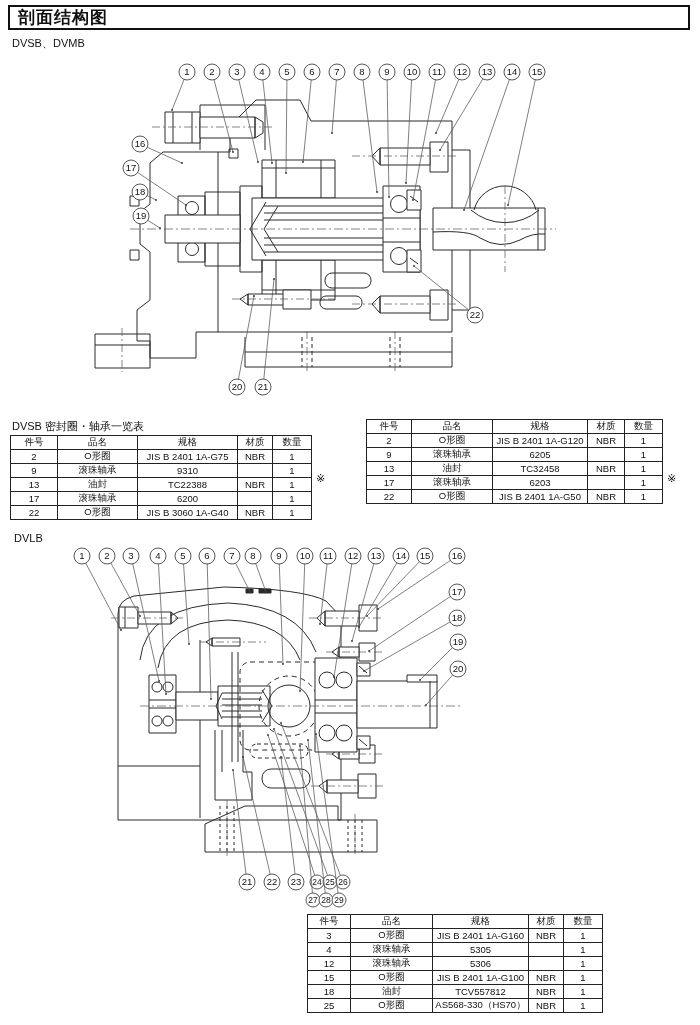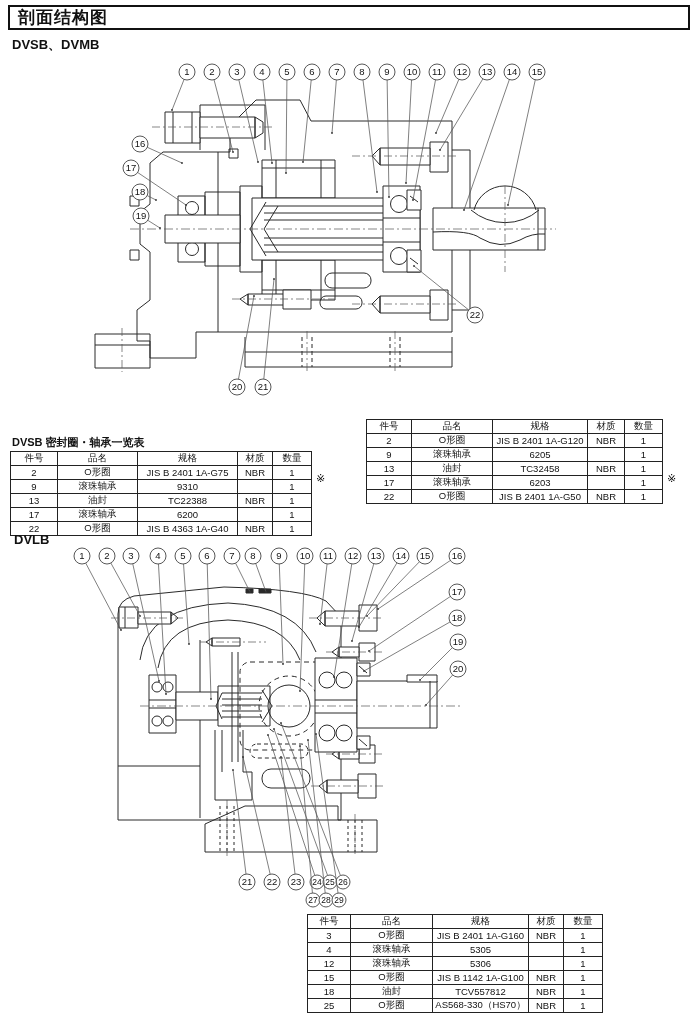--- a/index.html
+++ b/index.html
@@ -1,24 +1,24 @@
 <!DOCTYPE html>
 <html><head>
 <meta charset="utf-8">
 <style>
   html,body{margin:0;padding:0;background:#fff;}
   .page{position:relative;width:700px;height:1025px;background:#fff;overflow:hidden;
         font-family:"Liberation Sans","DejaVu Sans",sans-serif;color:#111;border-radius:13px;}
   .title-box{position:absolute;left:8px;top:5px;width:682px;height:25px;border:2px solid #111;
              display:flex;align-items:center;padding-left:8px;box-sizing:border-box;}
   .title-box span{font-size:17px;font-weight:bold;letter-spacing:1px;}
-  .sec-label{position:absolute;font-size:13px;font-weight:bold;}
+  .sec-label{position:absolute;font-size:11px;font-weight:normal;}
   svg{position:absolute;}
   .tbl{position:absolute;}
-  .tbl-title{font-size:11px;font-weight:bold;margin:16px 0 1px 2px;white-space:nowrap;}
+  .tbl-title{font-size:11px;font-weight:normal;margin:0 0 1px 2px;white-space:nowrap;}
   table{border-collapse:collapse;table-layout:fixed;}
   th,td{border:1px solid #222;font-size:9.5px;font-weight:normal;text-align:center;
         padding:0;overflow:hidden;white-space:nowrap;}
   .tbl-dvsb th,.tbl-dvsb td,.tbl-dvmb th,.tbl-dvmb td{height:13px;}
   .tbl-dvlb th,.tbl-dvlb td{height:12px;}
   .note{position:absolute;font-size:11px;}
 </style>
 </head>
 <body>
 
@@ -246,21 +246,21 @@
           <tr>
             <td>17</td>
             <td>滚珠轴承</td>
             <td>6200</td>
             <td></td>
             <td>1</td>
           </tr>
           <tr>
             <td>22</td>
             <td>O形圈</td>
-            <td>JIS B 4363 1A-G40</td>
+            <td>JIS B 3060 1A-G40</td>
             <td>NBR</td>
             <td>1</td>
           </tr>
         </tbody>
       </table>
     <div class="note" style="left:306px;top:53px">※</div>
   </div>
 
   <div class="tbl tbl-dvmb" id="tbl-dvmb" style="left:366px;top:419px">
     <table>
@@ -558,21 +558,21 @@
           <tr>
             <td>12</td>
             <td>滚珠轴承</td>
             <td>5306</td>
             <td></td>
             <td>1</td>
           </tr>
           <tr>
             <td>15</td>
             <td>O形圈</td>
-            <td>JIS B 1142 1A-G100</td>
+            <td>JIS B 2401 1A-G100</td>
             <td>NBR</td>
             <td>1</td>
           </tr>
           <tr>
             <td>18</td>
             <td>油封</td>
             <td>TCV557812</td>
             <td>NBR</td>
             <td>1</td>
           </tr>

